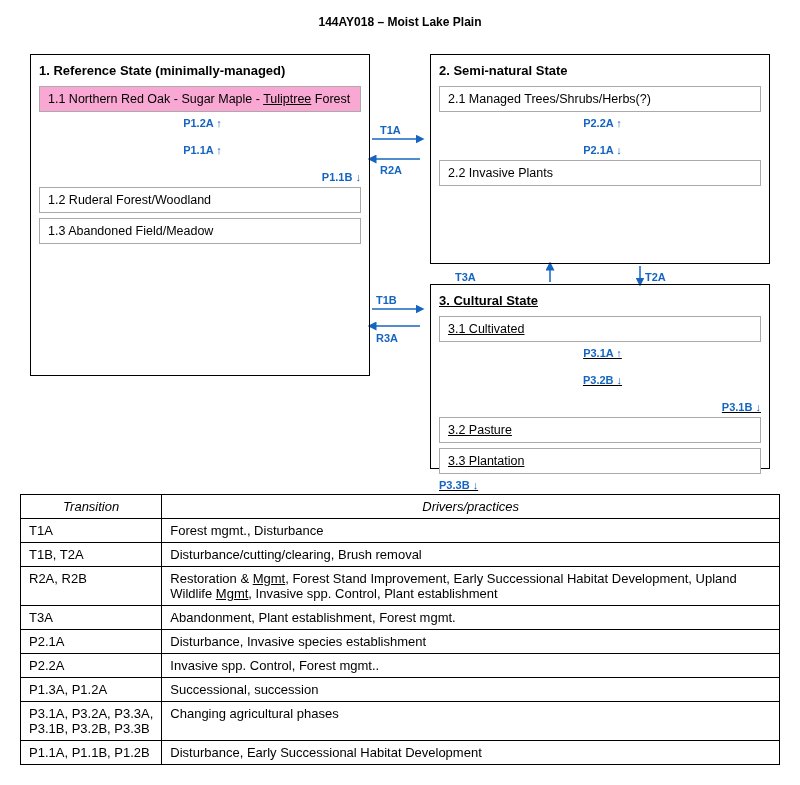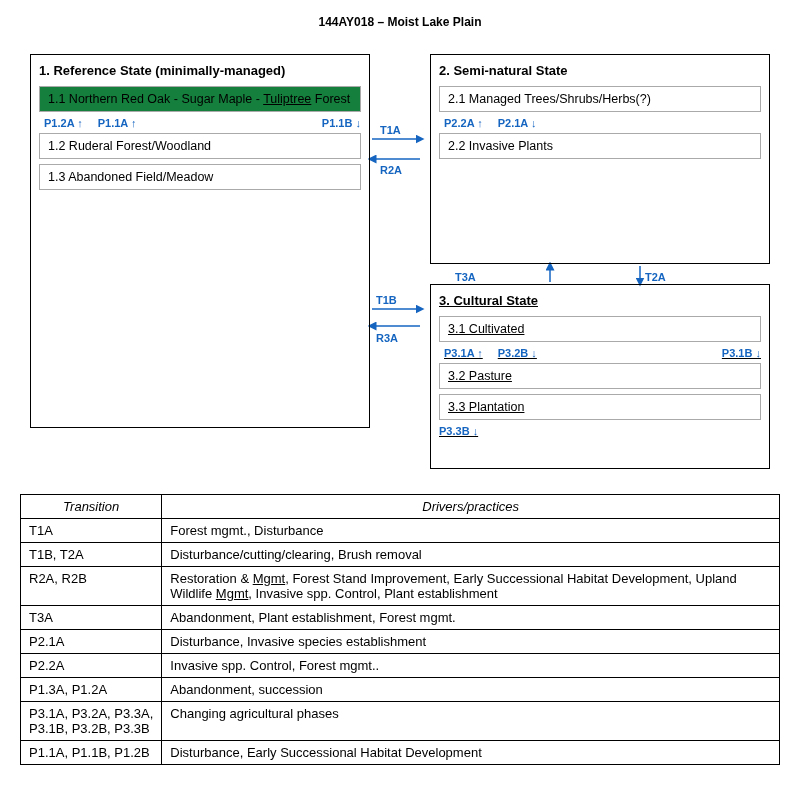--- a/index.html
+++ b/index.html
@@ -37,36 +37,36 @@
       position: absolute;
     }
 
     .state-box .state-title {
       font-weight: bold;
       margin-bottom: 8px;
     }
 
     .community-box {
       border: 1px solid #aaa;
-      background: #15803d;
+      background: #f9a8d4;
       padding: 5px 8px;
       margin-bottom: 5px;
       font-size: 12.5px;
     }
 
     .community-box.white {
       background: #fff;
     }
 
     
     .ref-state {
       left: 10px;
       top: 10px;
       width: 340px;
-      height: 374px;
+      height: 322px;
     }
 
     
     .semi-state {
       left: 410px;
       top: 10px;
       width: 340px;
       height: 210px;
     }
 
@@ -122,20 +122,21 @@
       text-decoration: underline;
     }
 
     
     .pathways {
       display: flex;
       align-items: center;
       gap: 15px;
       margin: 4px 0;
       padding-left: 5px;
+      flex-direction: column;
     }
 
     .path-item {
       font-size: 11px;
       color: #1565c0;
       font-weight: bold;
       display: flex;
       align-items: center;
       gap: 2px;
     }
@@ -271,21 +272,21 @@
     <tr>
       <td>P2.1A</td>
       <td>Disturbance, Invasive species establishment</td>
     </tr>
     <tr>
       <td>P2.2A</td>
       <td>Invasive spp. Control, Forest mgmt..</td>
     </tr>
     <tr>
       <td>P1.3A, P1.2A</td>
-      <td>Abandonment, succession</td>
+      <td>Successional, succession</td>
     </tr>
     <tr>
       <td>P3.1A, P3.2A, P3.3A,<br>P3.1B, P3.2B, P3.3B</td>
       <td>Changing agricultural phases</td>
     </tr>
     <tr>
       <td>P1.1A, P1.1B, P1.2B</td>
       <td>Disturbance, Early Successional Habitat Development</td>
     </tr>
   </tbody>

